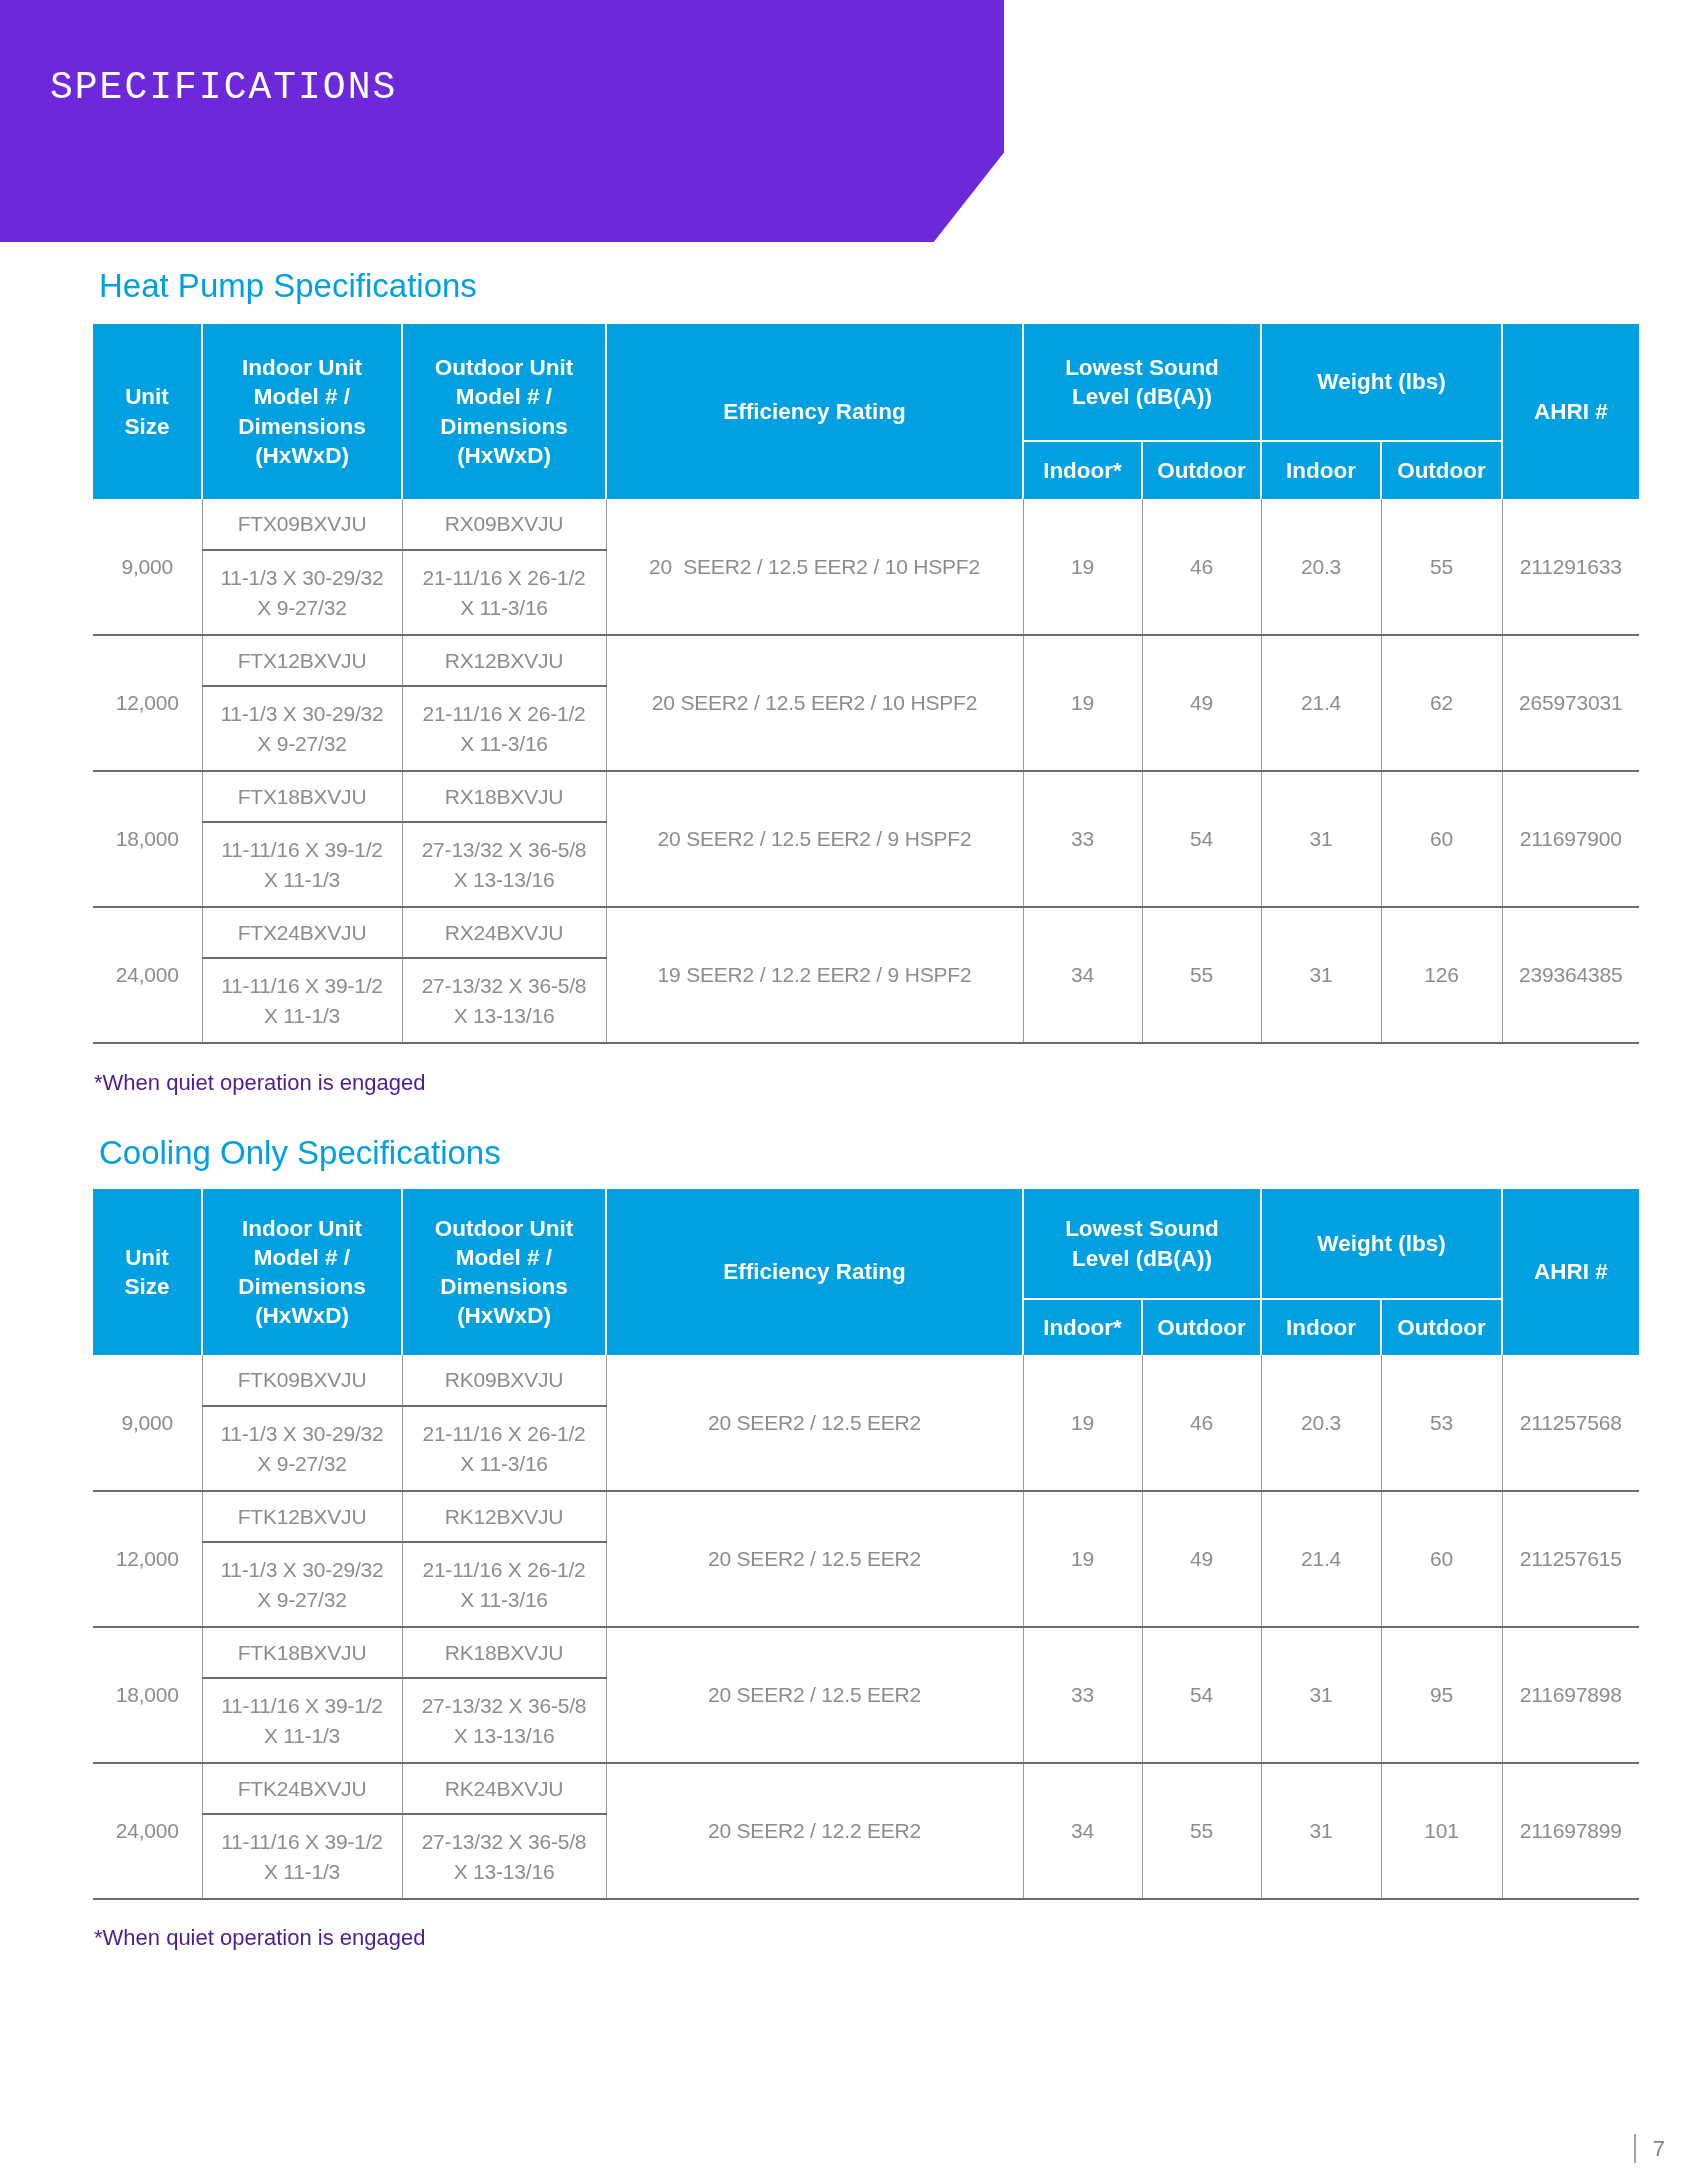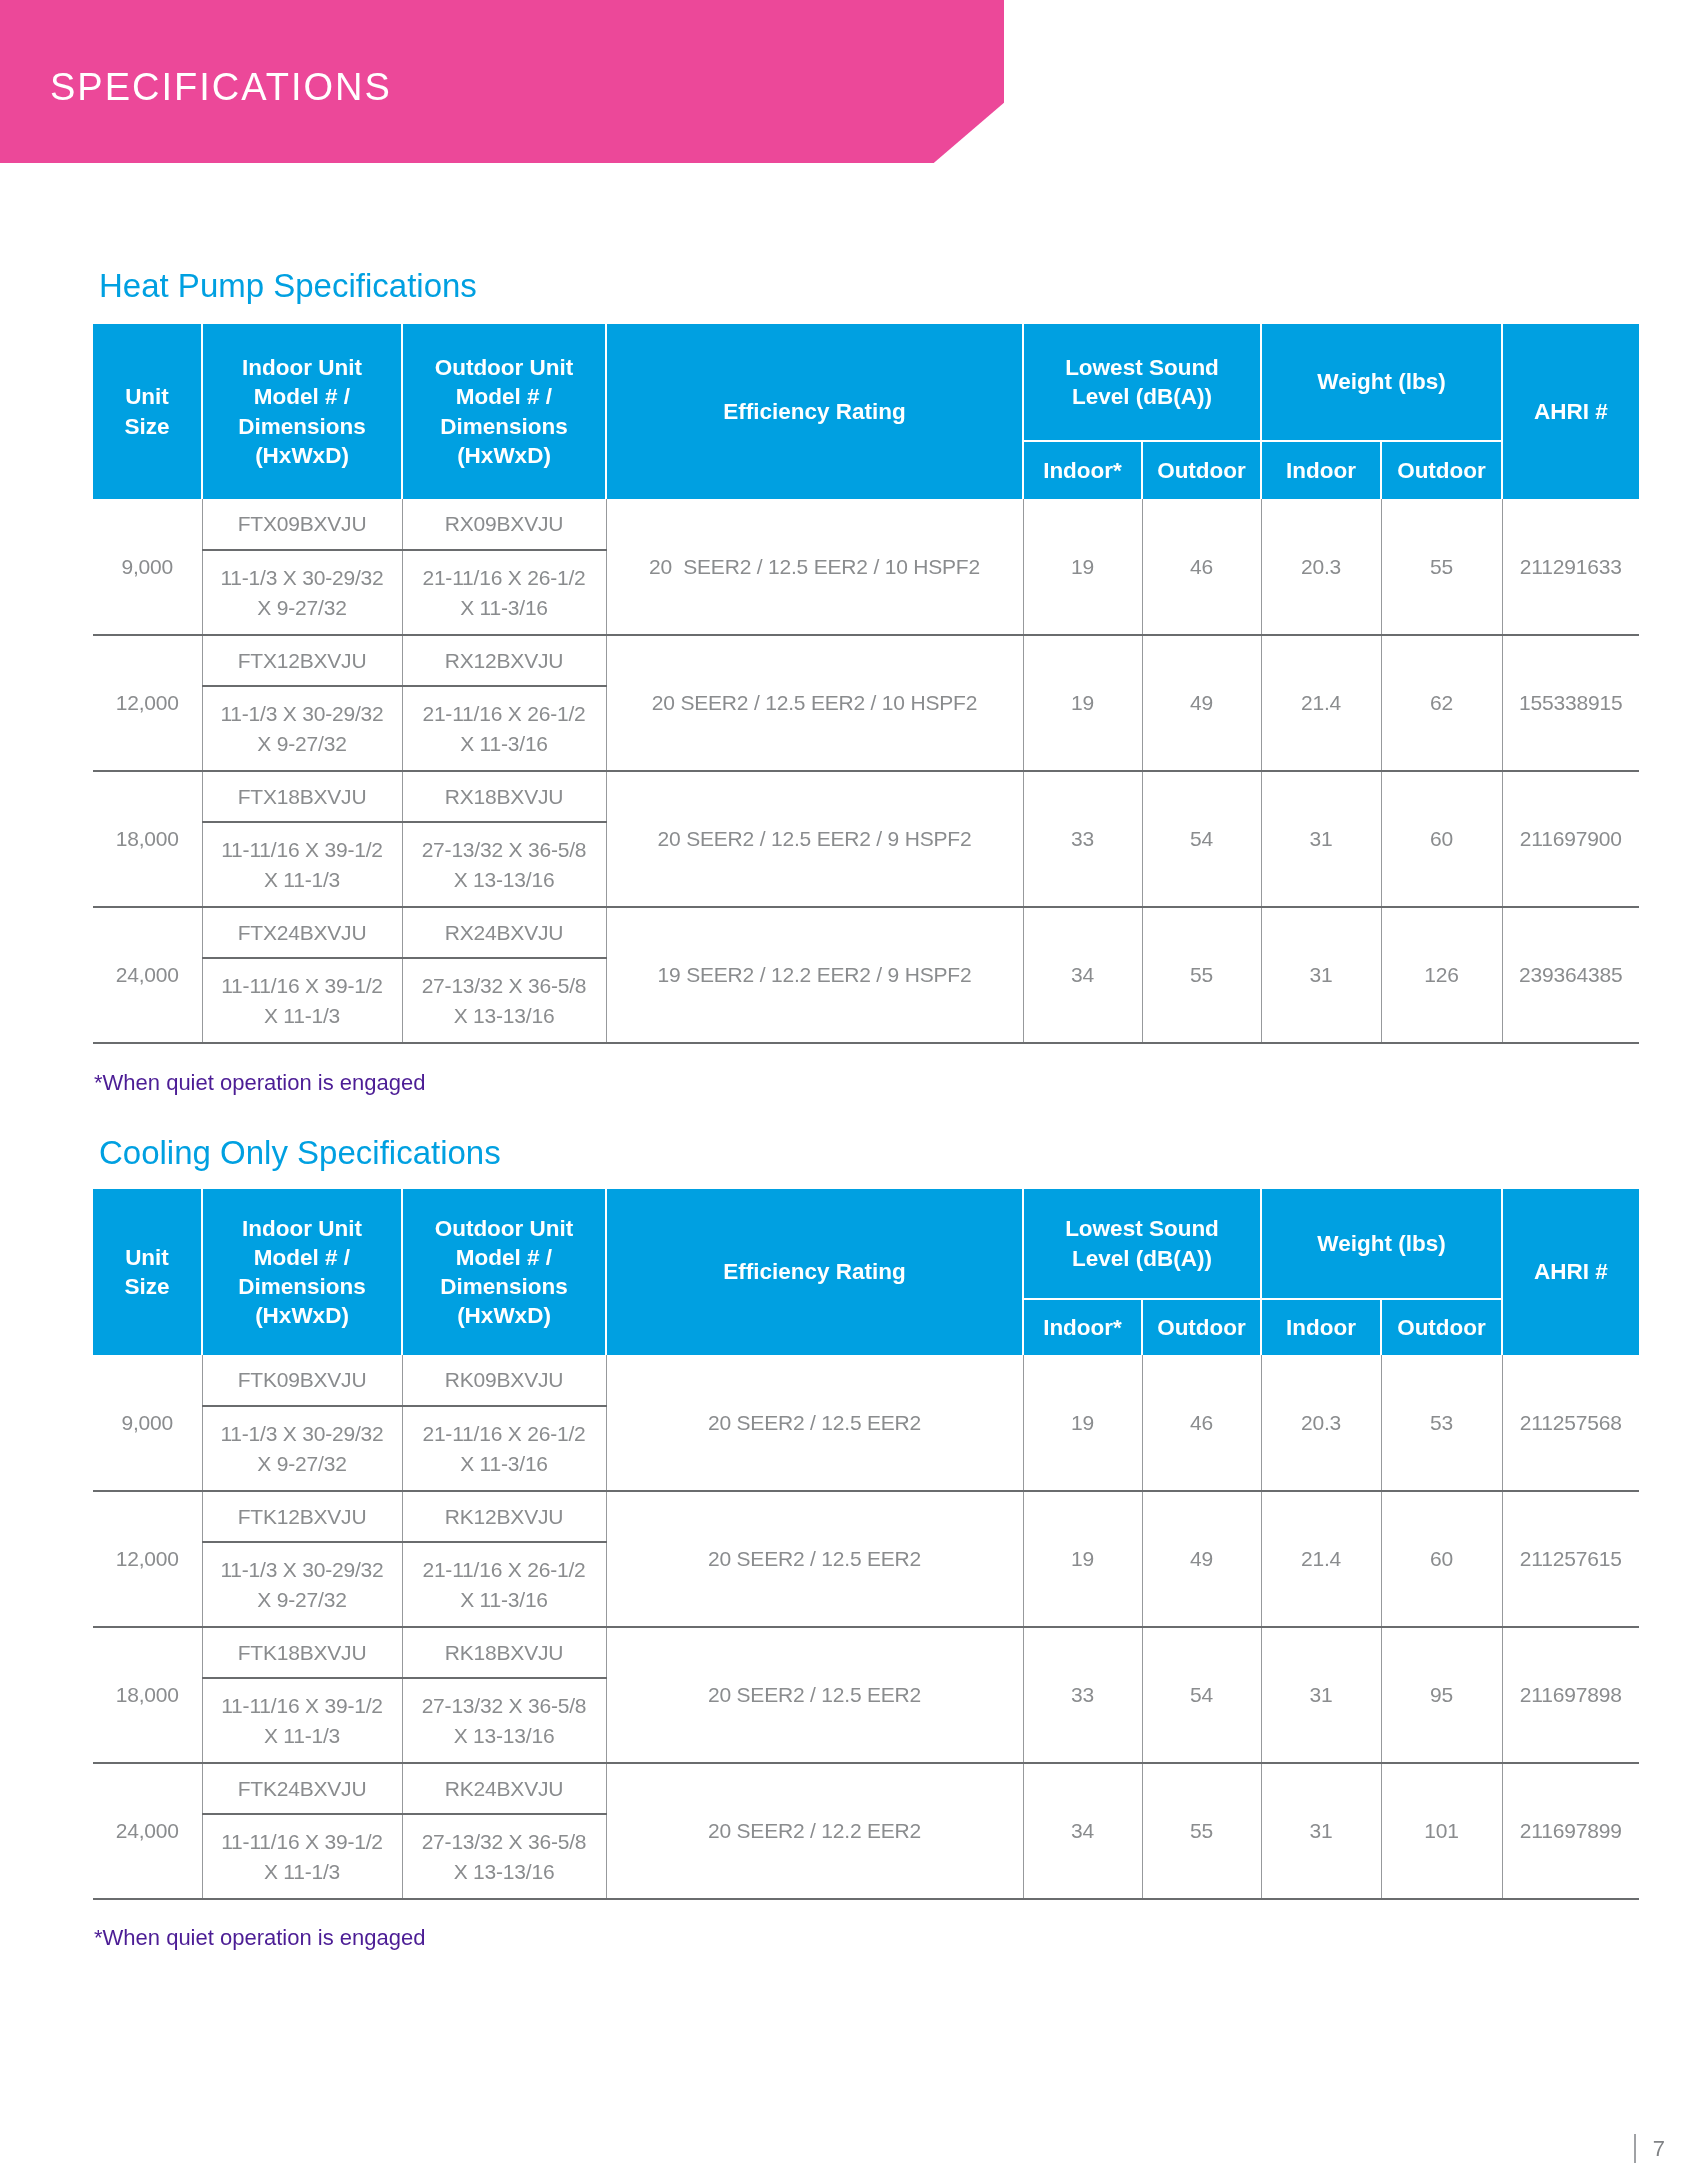--- a/index.html
+++ b/index.html
@@ -3,23 +3,24 @@
 <meta charset="utf-8">
 <style>
   html,body { margin:0; padding:0; }
   body {
     width:1685px; height:2183px; position:relative; background:#ffffff;
     font-family:"Liberation Sans", sans-serif;
     -webkit-font-smoothing:antialiased;
   }
   
   .banner{
-    position:absolute; top:0; left:0; width:1004px; height:163px;
-    background:#ec4899;
+    position:absolute; top:0; left:0; width:1004px; height:242px;
+    background:#6d28d9;
     clip-path:polygon(0 0, 100% 0, 100% 63%, 93% 100%, 0 100%);
+    font-family:Liberation Mono, monospace;
   }
   .banner h1{
     position:absolute; left:50px; top:66px; margin:0;
     color:#ffffff; font-size:38px; font-weight:400; letter-spacing:2px;
   }
   
   .sec-title{
     position:absolute; left:99px; margin:0;
     color:#00A0E1; font-size:33px; font-weight:400;
   }
@@ -142,21 +143,21 @@
     </tr>
     <tr class="r-model">
       <td rowspan="2" class="c1">12,000</td>
       <td class="model">FTX12BXVJU</td>
       <td class="model">RX12BXVJU</td>
       <td rowspan="2" class="eff">20 SEER2 / 12.5 EER2 / 10 HSPF2</td>
       <td rowspan="2">19</td>
       <td rowspan="2">49</td>
       <td rowspan="2">21.4</td>
       <td rowspan="2">62</td>
-      <td rowspan="2">155338915</td>
+      <td rowspan="2">265973031</td>
     </tr>
     <tr class="r-dims">
       <td class="dims">11-1/3 X 30-29/32
 X 9-27/32</td>
       <td class="dims">21-11/16 X 26-1/2
 X 11-3/16</td>
     </tr>
     <tr class="r-model">
       <td rowspan="2" class="c1">18,000</td>
       <td class="model">FTX18BXVJU</td>

